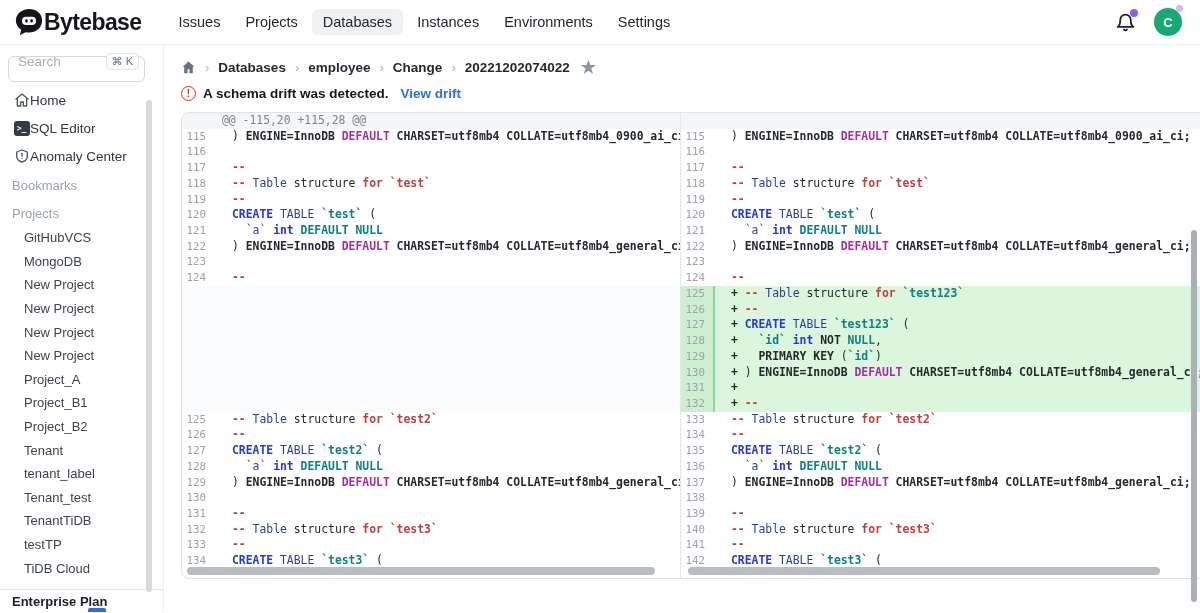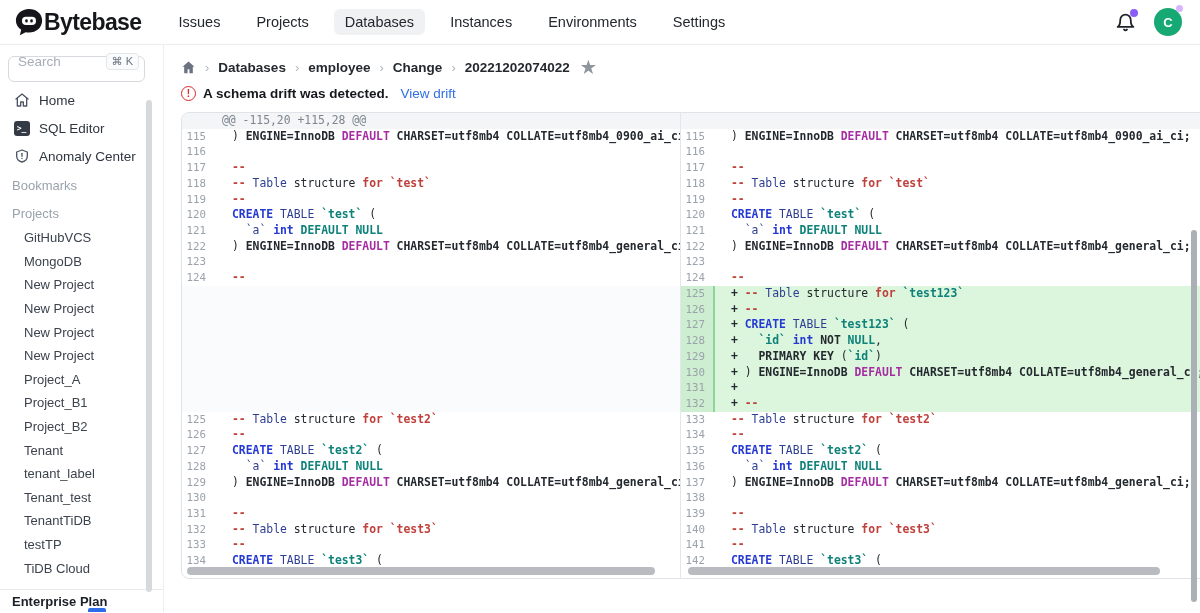--- a/index.html
+++ b/index.html
@@ -4,41 +4,41 @@
 <style>
   * { margin:0; padding:0; box-sizing:border-box; }
   html,body { width:1200px; height:613px; overflow:hidden; background:#fff;
     font-family:"Liberation Sans",sans-serif; color:#24292f; position:relative; }
 
   
   .navbar { height:45px; display:flex; align-items:center; padding:0 18px 0 14px;
     border-bottom:1px solid #ebedf0; background:#fff; }
   .logo { display:flex; align-items:center; gap:0; cursor:pointer; }
   .logo-text { font-size:23px; font-weight:800; color:#15171b; letter-spacing:-0.6px; }
-  .nav-links { display:flex; gap:14px; margin-left:26px; }
+  .nav-links { display:flex; gap:3px; margin-left:26px; }
   .nav-link { font-size:14.5px; color:#23272e; padding:5px 11px; border-radius:6px; cursor:pointer; }
   .nav-link.active { background:#f0f1f3; }
   .nav-right { margin-left:auto; display:flex; align-items:center; gap:18px; }
   .bell-wrap { position:relative; width:21px; height:21px; color:#1f2329; cursor:pointer; }
   .bell-dot { position:absolute; top:-3px; right:-2px; width:8px; height:8px; border-radius:50%; }
   .avatar { width:28px; height:28px; border-radius:50%; color:#fff; font-size:13px; font-weight:700;
     display:flex; align-items:center; justify-content:center; position:relative; cursor:pointer; }
   .avatar-dot { position:absolute; top:-3px; right:-1px; width:7px; height:7px; border-radius:50%; background:#d8b4fe; }
 
   
   .app-body { display:flex; height:567px; position:relative; }
 
   
   .sidebar { width:164px; flex:none; border-right:1px solid #eceef0; position:relative; background:#fff; }
   .search-box { margin:11px 18px 4px 8px; height:26px; border:1px solid #d6dade; border-radius:6px;
     display:flex; align-items:center; justify-content:space-between; padding:0 5px 16px 9px; cursor:text; }
   .search-ph { color:#a7adb5; font-size:13.5px; }
   .kbd { border:1px solid #e3e6e9; background:#fafbfc; border-radius:4px; font-size:11px;
     color:#6b7280; padding:1px 5px; white-space:nowrap; }
-  .side-item { display:flex; align-items:center; gap:9px; height:28px; padding-left:13px;
+  .side-item { display:flex; align-items:center; height:28px; padding-left:13px;
     font-size:13.5px; color:#2f3640; cursor:pointer; }
   .side-icon { width:17px; height:17px; color:#4b5563; flex:none; display:flex; align-items:center; justify-content:center; }
   .sql-icon { width:16px; height:15px; background:#343b46; border-radius:3px; color:#fff; font-size:8px;
     font-weight:700; font-family:"DejaVu Sans Mono",monospace; display:flex; align-items:center; justify-content:center; }
   .side-section { font-size:13px; color:#9aa2ac; padding:8px 0 5px 12px; }
   .proj-item { font-size:13px; color:#3c434d; padding:4.3px 0 4.3px 24px; cursor:pointer; white-space:nowrap; }
   .archive-item { margin-top:11px; }
   .plan-bar { position:absolute; left:0; right:0; bottom:0; height:23px; border-top:1px solid #e7e9ec;
     display:flex; align-items:center; padding-left:12px; font-size:13px; font-weight:700; color:#1b1f27; background:#fff; }
   .plan-blue { position:absolute; bottom:0; left:88px; width:18px; height:4px; background:#2e6be6; border-radius:2px 2px 0 0; }
@@ -47,21 +47,21 @@
   
   .main { flex:1; position:relative; padding:14px 0 0 17px; overflow:hidden; }
   .crumbs { display:flex; align-items:center; gap:9px; font-size:13.5px; font-weight:600; color:#24292f; }
   .crumb { cursor:pointer; }
   .crumb-sep { color:#b0b6bd; font-weight:400; font-size:13px; }
   .home-crumb { width:15px; height:15px; color:#6b7280; cursor:pointer; display:flex; }
   .star { color:#8f959d; font-size:17px; margin-left:2px; cursor:pointer; line-height:1; }
   .alert-row { display:flex; align-items:center; gap:7px; margin-top:10px; font-size:13.5px; font-weight:600; color:#16181d; }
   .alert-icon { width:15px; height:15px; flex:none; border-radius:50%; border:1.5px solid #db2828; color:#db2828;
     font-size:10px; font-weight:800; display:flex; align-items:center; justify-content:center; }
-  .drift-link { color:#2f6fe4; font-weight:400; margin-left:5px; cursor:pointer; }
+  .drift-link { color:#2f6fe4; font-weight:700; margin-left:5px; cursor:pointer; }
   .toggle-row { display:flex; align-items:center; gap:9px; margin-top:11px; font-size:13.5px; }
   .toggle { width:37px; height:19px; border-radius:10px; position:relative; cursor:pointer; }
   .toggle-knob { position:absolute; top:2px; right:2px; width:15px; height:15px; border-radius:50%; background:#fff; }
   .toggle-label { font-weight:700; color:#111827; }
   .muted { color:#737b86; font-weight:400; }
   .ver-link { color:#2f6fe4; cursor:pointer; }
 
   
   .diff { margin-top:11px; width:1156px; height:467px; border:1px solid #dfe3e7; border-radius:8px;
     display:flex; font-family:"DejaVu Sans Mono",monospace; overflow:hidden; position:relative; background:#fff; }

